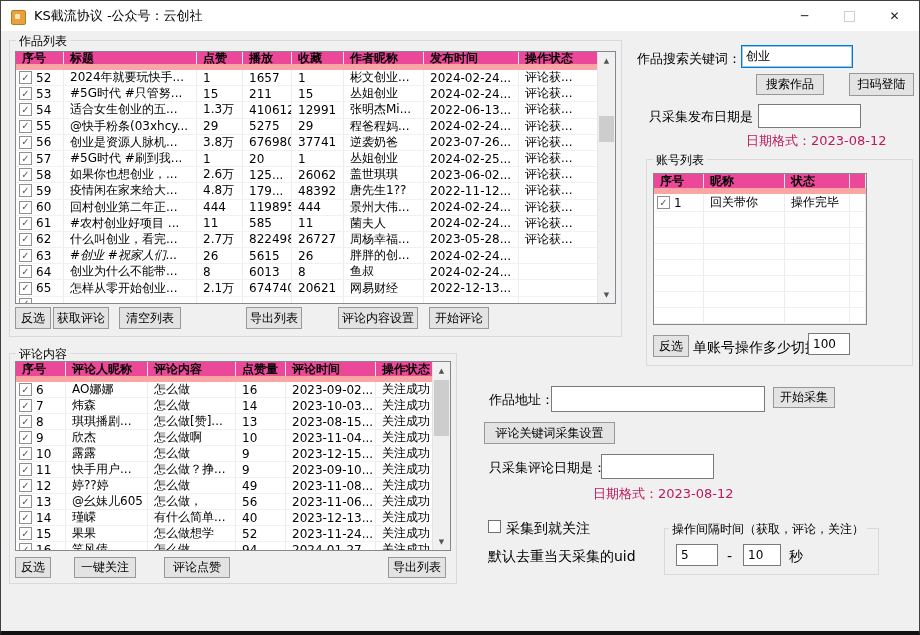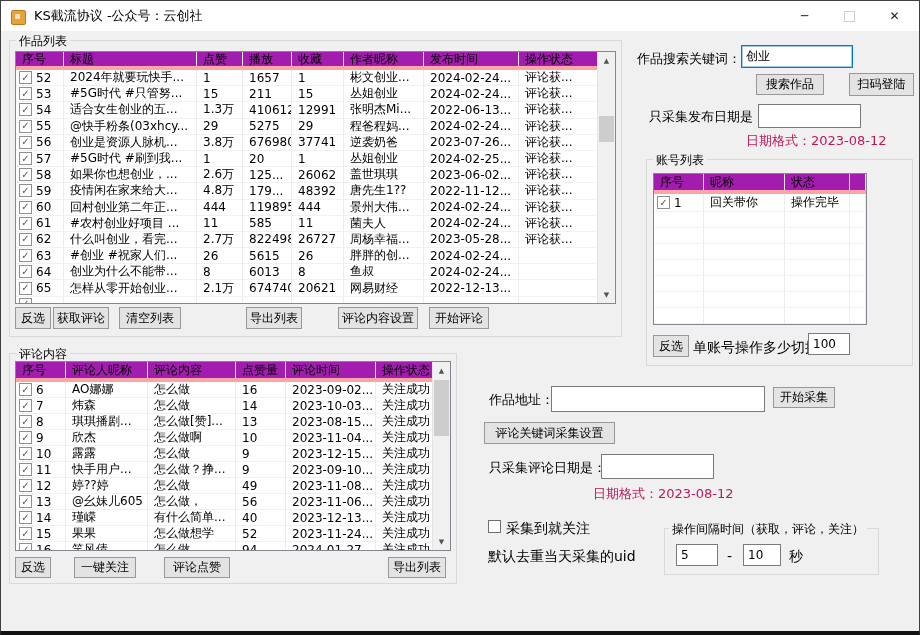--- a/index.html
+++ b/index.html
@@ -13,21 +13,21 @@
   .title{position:absolute;left:33px;top:0;height:30px;line-height:30px;font-size:13px;white-space:nowrap;}
   .win-btn{position:absolute;top:0;width:45px;height:30px;display:flex;align-items:center;justify-content:center;font-size:12px;color:#1b1b1b;}
   .max-box{width:9px;height:9px;border:1px solid #cfcfcf;}
   
   .groupbox{position:absolute;border:1px solid #d9d9d9;box-sizing:border-box;}
   .gb-label{position:absolute;top:-8px;left:6px;background:#f0f0f0;padding:0 3px;font-size:12px;white-space:nowrap;}
   
   .tbl{position:absolute;background:#fff;border:1px solid #828790;box-sizing:border-box;overflow:hidden;}
   .tgrid{position:absolute;left:0;top:0;bottom:0;overflow:hidden;}
   .trow{display:flex;border-bottom:1px solid #f1f1f1;box-sizing:border-box;align-items:stretch;}
-  .thead{background:#a21caf;border-bottom:4px solid #fca5a5;}
+  .thead{background:#ec4899;border-bottom:6px solid #fca5a5;font-weight:bold;}
   .tcell{box-sizing:border-box;flex:none;padding:0 2px 0 6px;white-space:nowrap;overflow:hidden;
          border-right:1px solid #ececec;display:flex;align-items:center;font-size:12px;}
   .tcell.first{padding-left:3px;}
   .cb{flex:none;width:13px;height:13px;box-sizing:border-box;border:1px solid #8f8f8f;background:#fff;
       margin-right:4px;display:flex;align-items:center;justify-content:center;font-size:10px;color:#5a5a5a;line-height:1;}
   
   .vscroll{position:absolute;top:0;right:0;bottom:0;width:17px;background:#f0f0f0;border-left:1px solid #e4e4e4;}
   .sb-btn{position:absolute;left:0;width:17px;height:17px;display:flex;align-items:center;justify-content:center;
           font-size:7px;color:#535353;}
   .sb-btn.up{top:0;} .sb-btn.down{bottom:0;}
@@ -218,21 +218,21 @@
           <div class="tcell" style="width: 52px;">26727</div>
           <div class="tcell" style="width: 80px;">周杨幸福...</div>
           <div class="tcell" style="width: 95px;">2023-05-28...</div>
           <div class="tcell" style="width: 81px;">评论获...</div>
         </div>
         <div class="trow" style="height: 16.2px;">
           <div class="tcell first" style="width: 48px;">
             <span class="cb">✓</span>
             <span>63</span>
           </div>
-          <div class="tcell" style="width: 133px;">#创业 #祝家人们...</div>
+          <div class="tcell" style="width: 133px; font-style: italic;">#创业 #祝家人们...</div>
           <div class="tcell" style="width: 46px;">26</div>
           <div class="tcell" style="width: 49px;">5615</div>
           <div class="tcell" style="width: 52px;">26</div>
           <div class="tcell" style="width: 80px;">胖胖的创...</div>
           <div class="tcell" style="width: 95px;">2024-02-24...</div>
           <div class="tcell" style="width: 81px;"></div>
         </div>
         <div class="trow" style="height: 16.2px;">
           <div class="tcell first" style="width: 48px;">
             <span class="cb">✓</span>

